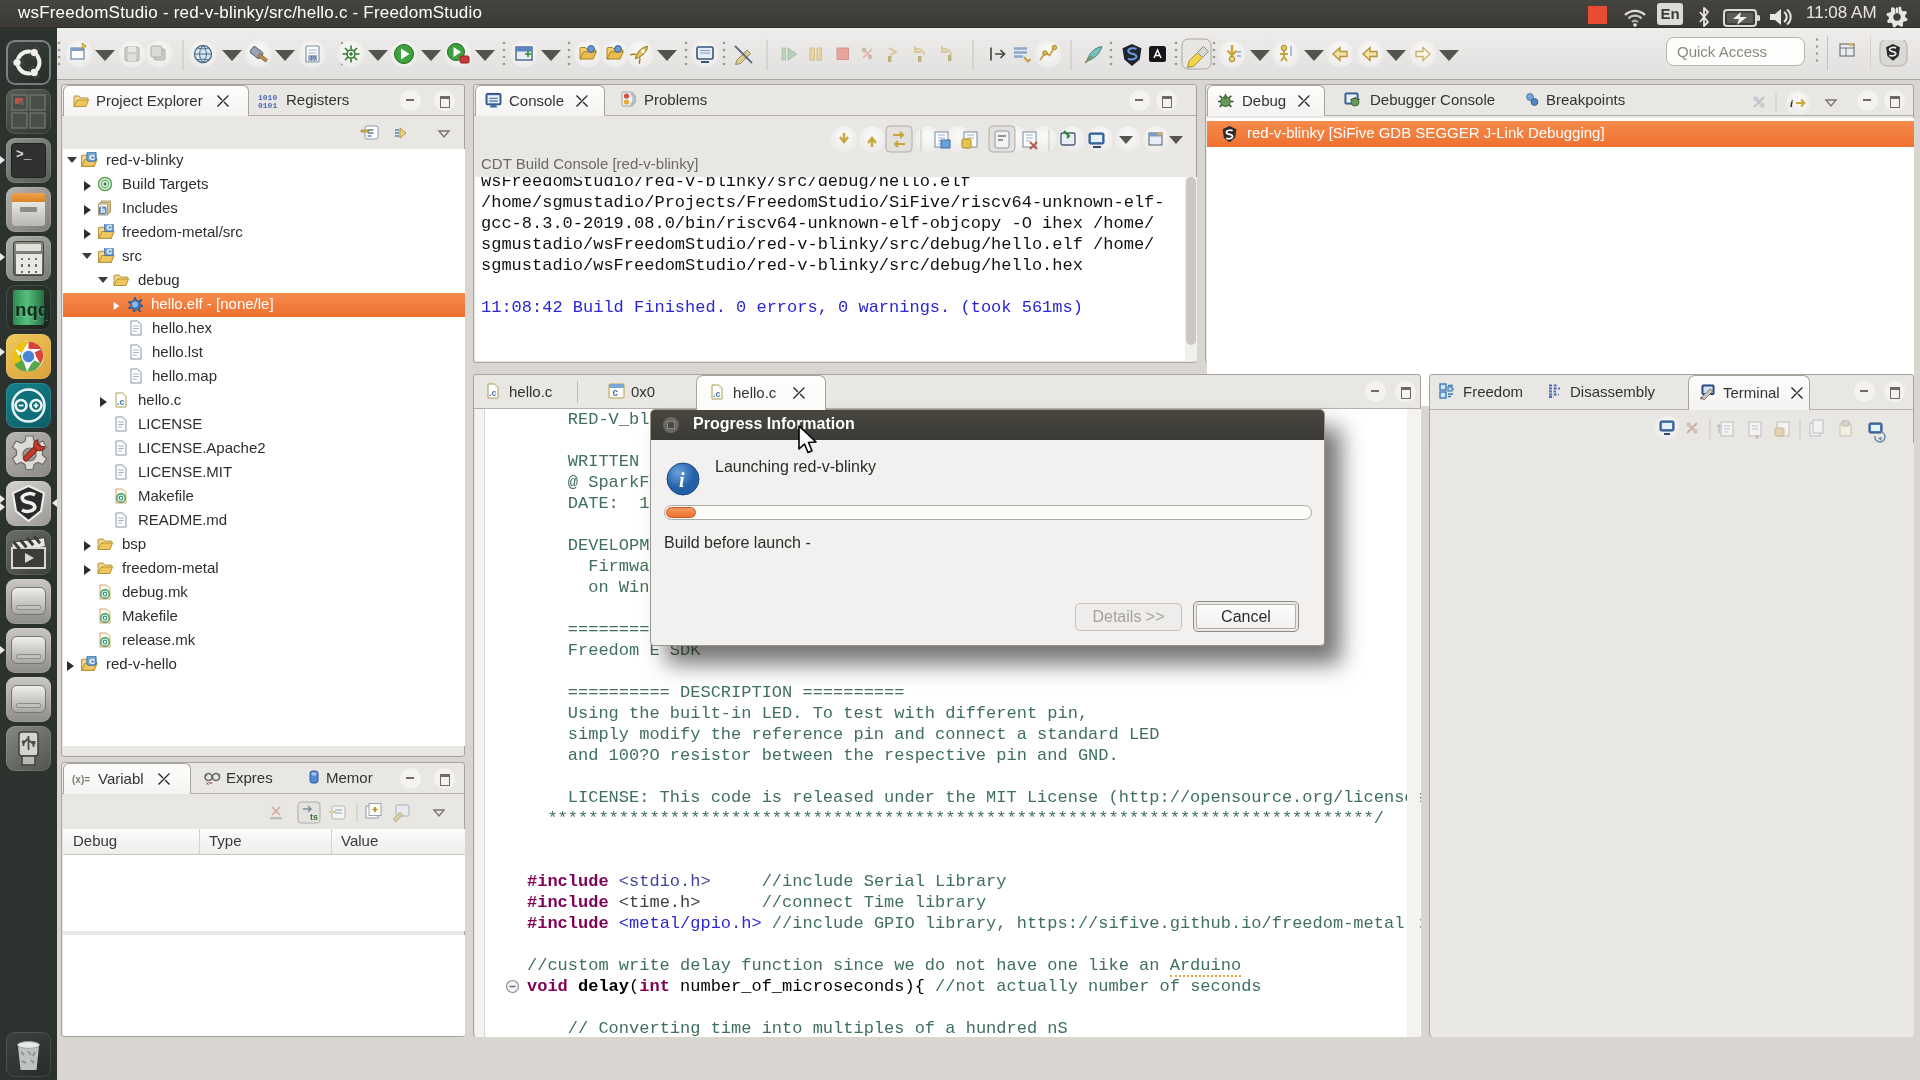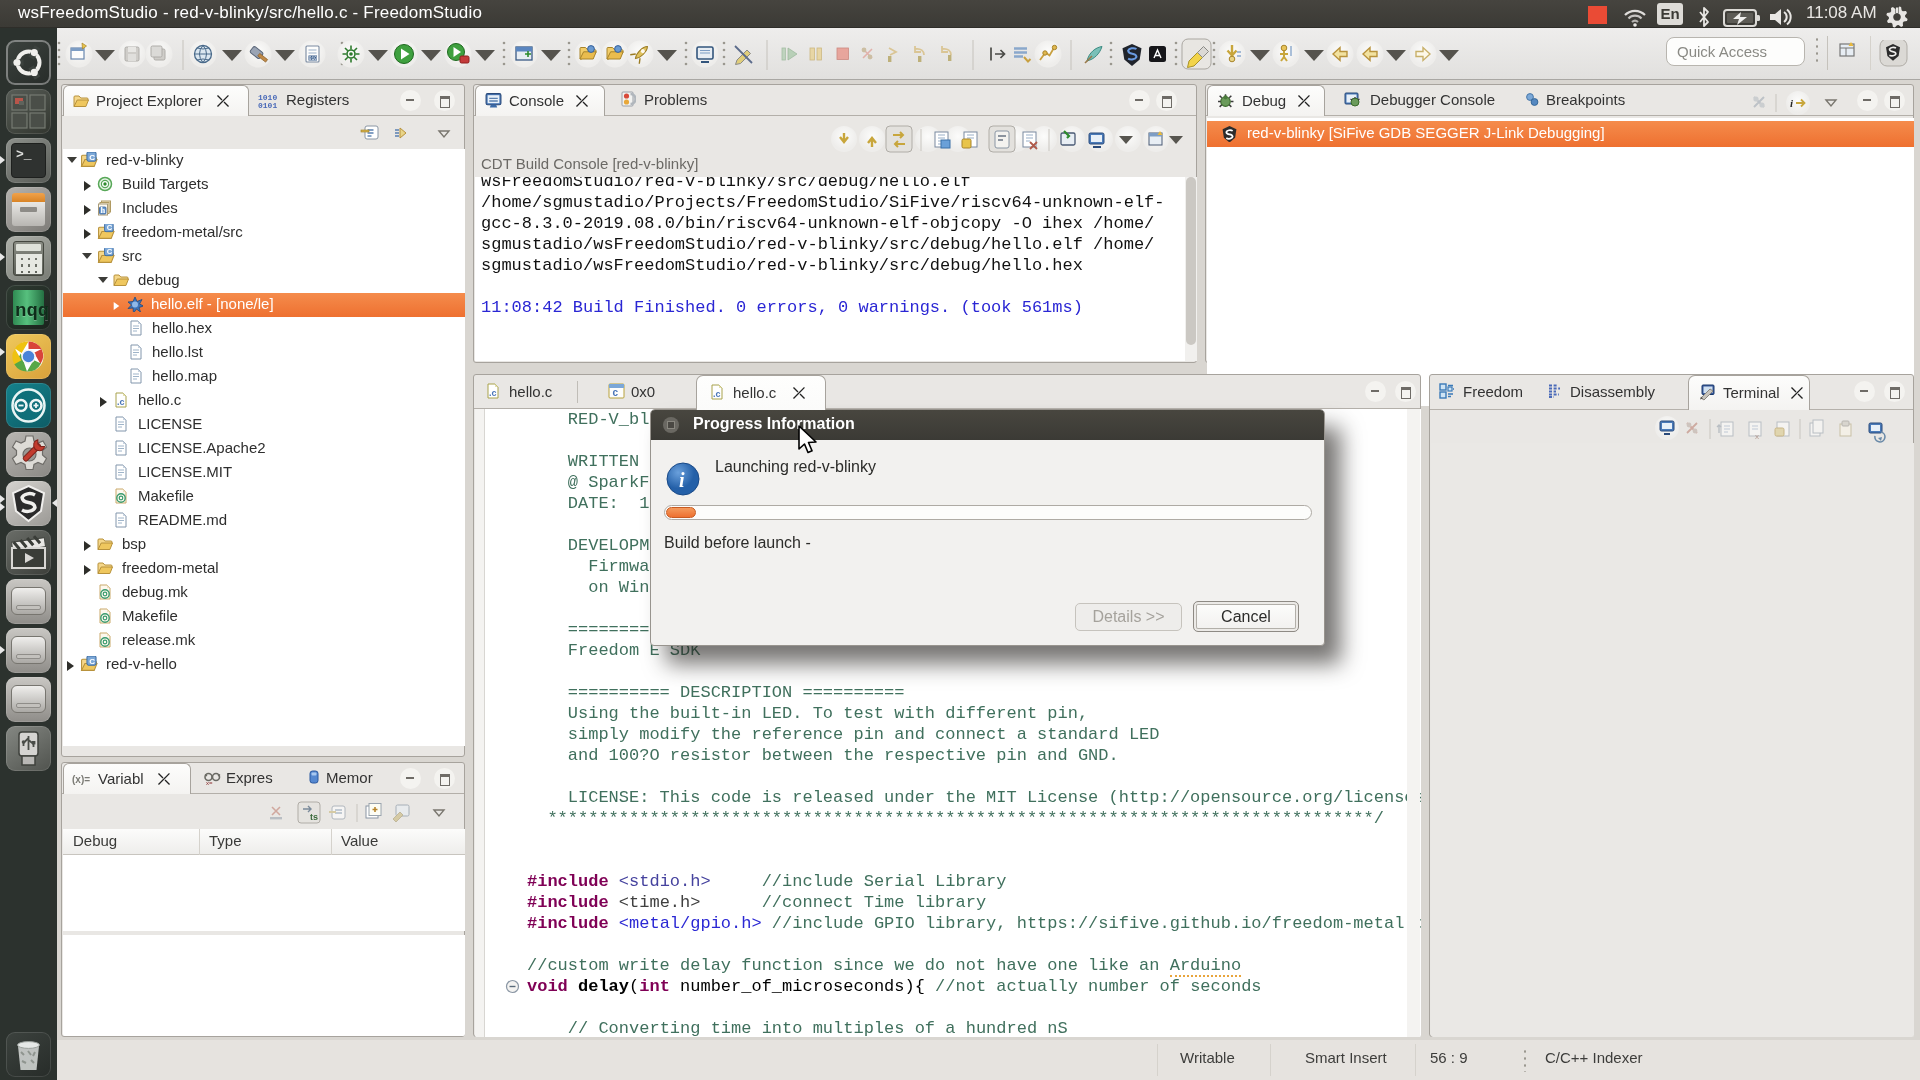--- a/index.html
+++ b/index.html
@@ -1094,24 +1094,14 @@
   </div>
   <div class="abs" style="left:13px; top:124px; font-size:16px; color:#2c2c2a;">Build before launch -</div>
   <div class="abs" style="left:424px; top:193px; width:107px; height:28px; background:#eeedeb; border:1px solid #c6c3bd; border-radius:5px; color:#a5a29c; font-size:16px; text-align:center; line-height:26px;">Details &gt;&gt;</div>
   <div class="abs" style="left:542px; top:191px; width:106px; height:31px; background:linear-gradient(#fdfdfc,#f1f0ee); border:1px solid #8e8a84; border-radius:5px; box-shadow:inset 0 0 0 2px #eceae7, inset 0 0 0 3px #b2afa9; color:#2c2c2a; font-size:16px; text-align:center; line-height:29px;">Cancel</div>
 </div>
 
 <svg class="abs" style="left:797px; top:425px;" width="26" height="30" viewBox="0 0 26 30">
   <path d="M2 1 L2 24 L7.5 19 L11 27.5 L15 25.8 L11.5 17.5 L19 17 Z" fill="#fff" stroke="#000" stroke-width="1.6" stroke-linejoin="round"></path>
 </svg>
 
-<div id="statusbar" class="abs">
-  <div class="abs" style="left:1100px; top:4px; width:1px; height:32px; background:#d5d2cc;"></div>
-  <div class="abs" style="left:1123px; top:9px;">Writable</div>
-  <div class="abs" style="left:1213px; top:4px; width:1px; height:32px; background:#d5d2cc;"></div>
-  <div class="abs" style="left:1248px; top:9px;">Smart Insert</div>
-  <div class="abs" style="left:1358px; top:4px; width:1px; height:32px; background:#d5d2cc;"></div>
-  <div class="abs" style="left:1373px; top:9px;">56 : 9</div>
-  <div class="abs tdots" style="left:1466px; top:8px; height:24px;"></div>
-  <div class="abs" style="left:1488px; top:9px;">C/C++ Indexer</div>
+
 </div>
 
-</div>
-
 </body></html>

